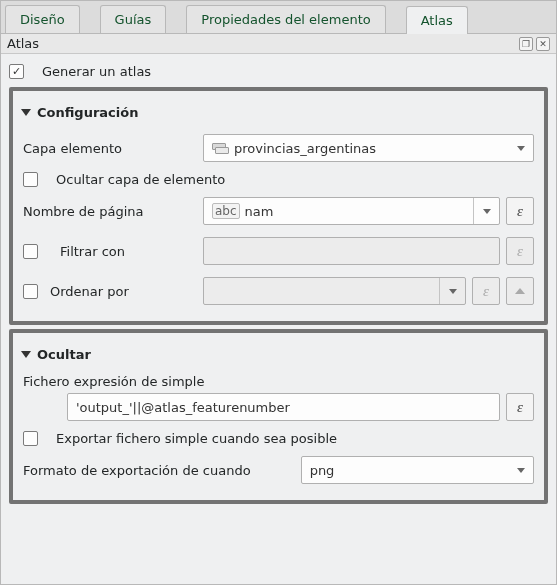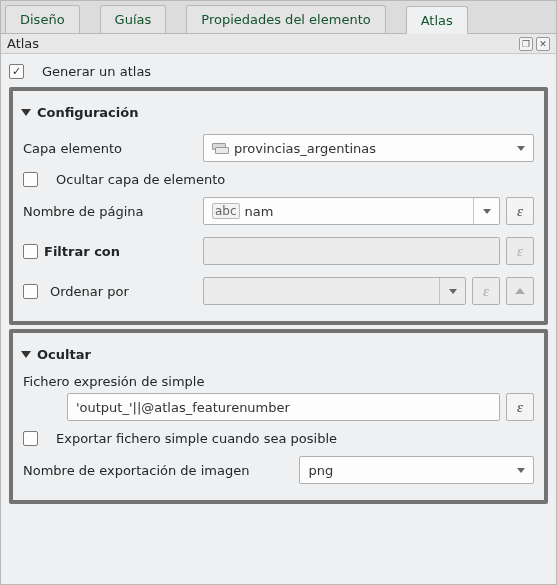--- a/index.html
+++ b/index.html
@@ -179,21 +179,21 @@
           <span class="abc-badge">abc</span>
           <span>nam</span>
           <span class="caret-box">
               <span class="caret"></span>
             </span>
         </div>
         <div class="sq-btn">ε</div>
       </div>
 
       <div class="form-row">
-        <span class="form-label" style="display:flex;align-items:center;gap:6px;font-weight:bold;">
+        <span class="form-label" style="display:flex;align-items:center;gap:22px;">
           <span class="checkbox"></span>
           <span>Filtrar con</span>
         </span>
         <div class="textfield disabled">
           <span></span>
         </div>
         <div class="sq-btn disabled">ε</div>
       </div>
 
       <div class="form-row">
@@ -229,21 +229,21 @@
         </div>
         <div class="sq-btn">ε</div>
       </div>
 
       <div class="checkbox-row">
         <span class="checkbox"></span>
         <span>Exportar fichero simple cuando sea posible</span>
       </div>
 
       <div class="form-row">
-        <span style="flex-shrink:0; width:auto;">Nombre de exportación de imagen</span>
+        <span style="flex-shrink:0; width:auto;">Formato de exportación de cuando</span>
         <div class="combo">
           <span>png</span>
           <span class="caret"></span>
         </div>
       </div>
 
     </div>
 
   </div>
 </div>

